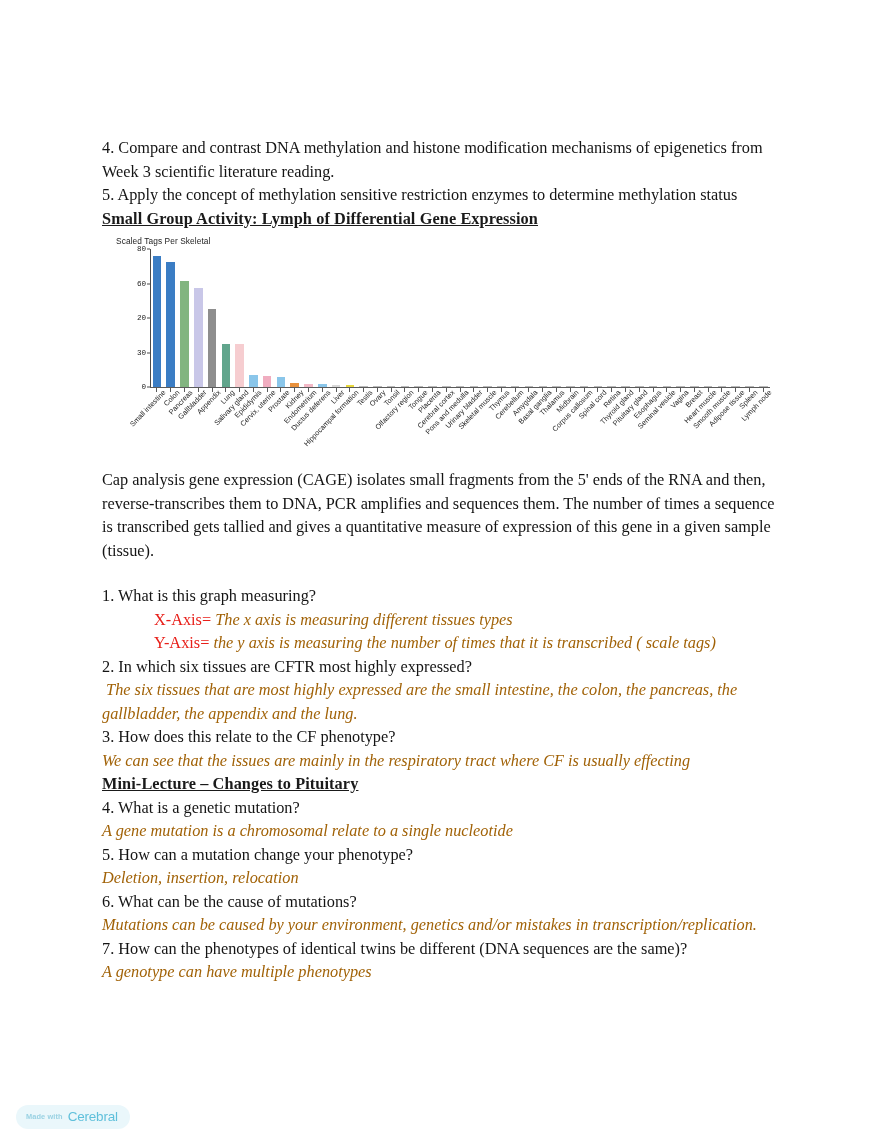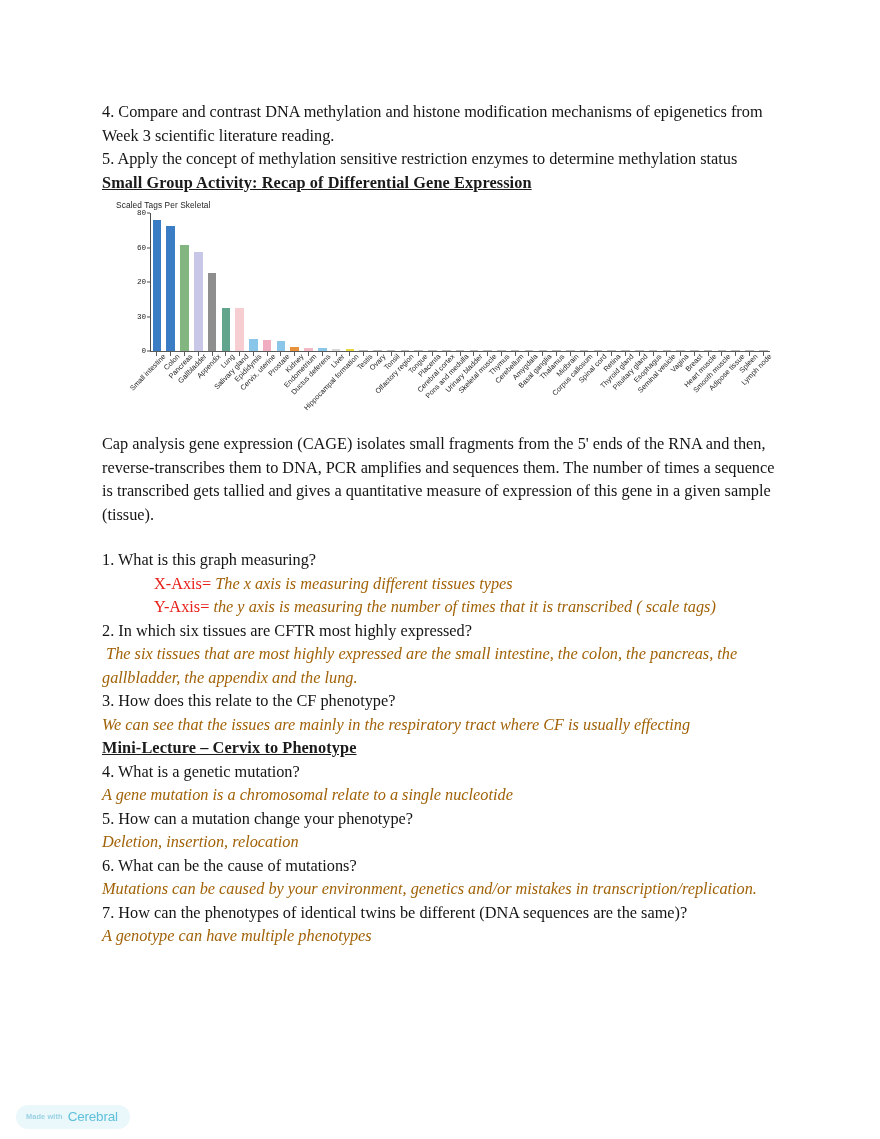--- a/index.html
+++ b/index.html
@@ -12,20 +12,21 @@
     height: 1139px;
     position: relative;
     font-family: "Liberation Serif", serif;
     color: #000000;
     overflow: hidden;
   }
   .page {
     position: absolute;
     inset: 0;
     background: #ffffff;
+    margin-top: 36px;
   }
   .content {
     position: absolute;
     left: 102px;
     top: 100px;
     width: 678px;
   }
   .line {
     font-size: 16.3px;
     line-height: 23.5px;
@@ -195,21 +196,21 @@
 </head>
 <body>
 
 <div class="page">
 
   <div class="content">
 
     <div class="line q">4. Compare and contrast DNA methylation and histone modification mechanisms of epigenetics from Week 3 scientific literature reading.</div>
     <div class="line q">5. Apply the concept of methylation sensitive restriction enzymes to determine methylation status</div>
 
-    <div class="line heading">Small Group Activity: Recap of Differential Gene Expression</div>
+    <div class="line heading">Small Group Activity: Lymph of Differential Gene Expression</div>
 
     <div class="chart-wrap">
       <div class="chart-title">Scaled Tags Per Skeletal</div>
 
       <div class="plot">
         <div class="yaxis"></div>
         <div id="ytick-container">
             <div class="ytick" style="top: 138px;">0</div>
             <div class="ytick-mark" style="top: 138px;"></div>
             <div class="ytick" style="top: 103.5px;">30</div>
@@ -554,21 +555,21 @@
     <div class="line q">1. What is this graph measuring?</div>
     <div class="line ans-indent"><span class="ans-label">X-Axis=</span><span class="ans"> The x axis is measuring different tissues types</span></div>
     <div class="line ans-indent"><span class="ans-label">Y-Axis=</span><span class="ans"> the y axis is measuring the number of times that it is transcribed ( scale tags)</span></div>
 
     <div class="line q">2. In which six tissues are CFTR most highly expressed?</div>
     <div class="line ans"> The six tissues that are most highly expressed are the small intestine, the colon, the pancreas, the gallbladder, the appendix and the lung.</div>
 
     <div class="line q">3. How does this relate to the CF phenotype?</div>
     <div class="line ans">We can see that the issues are mainly in the respiratory tract where CF is usually effecting</div>
 
-    <div class="line heading">Mini-Lecture – Cervix to Phenotype</div>
+    <div class="line heading">Mini-Lecture – Changes to Pituitary</div>
 
     <div class="line q">4. What is a genetic mutation?</div>
     <div class="line ans">A gene mutation is a chromosomal relate to a single nucleotide</div>
 
     <div class="line q">5. How can a mutation change your phenotype?</div>
     <div class="line ans">Deletion, insertion, relocation</div>
 
     <div class="line q">6. What can be the cause of mutations?</div>
     <div class="line ans">Mutations can be caused by your environment, genetics and/or mistakes in transcription/replication.</div>
 

